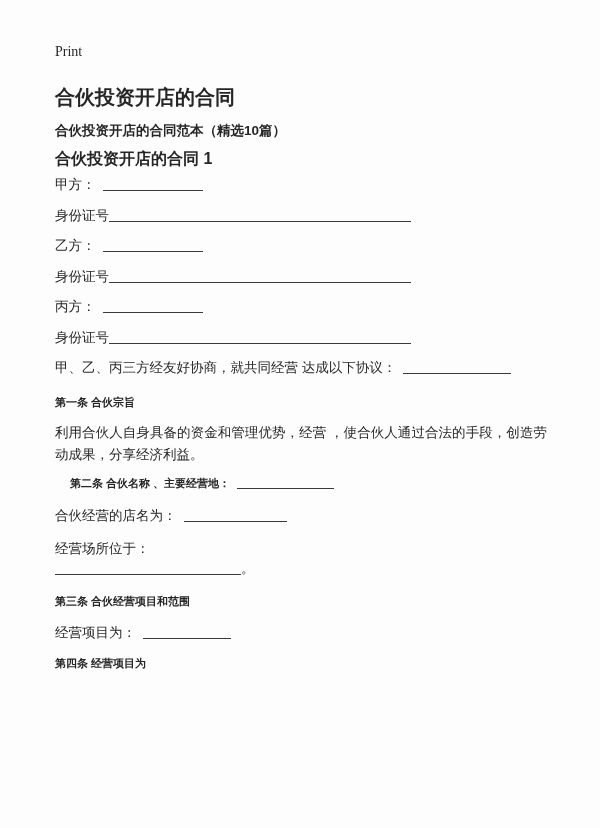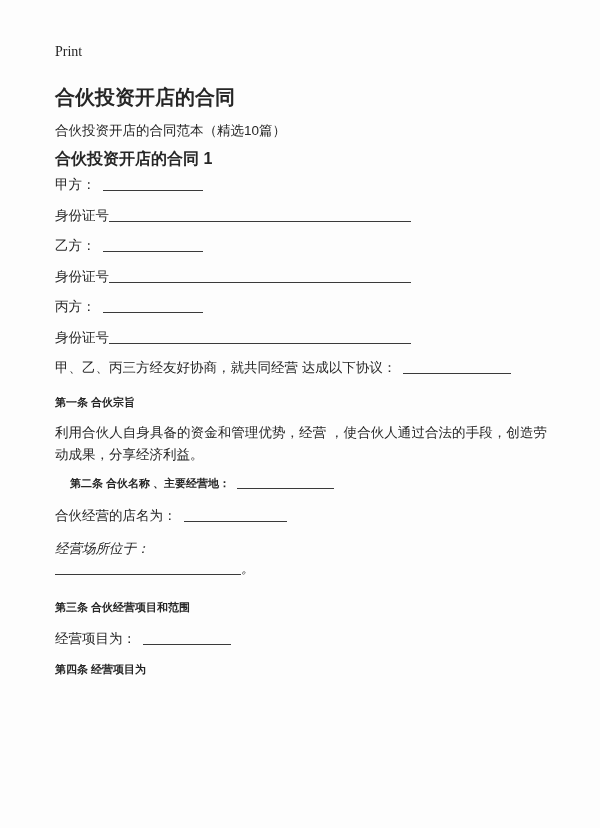--- a/index.html
+++ b/index.html
@@ -29,20 +29,21 @@
   .doc-title {
     font-size: 20px;
     font-weight: bold;
     text-align: left;
     line-height: 24px;
     margin: 26px 0 14px 0;
   }
   .subtitle {
     line-height: 15px;
     margin: 0 0 12px 0;
+    font-weight: bold;
   }
   .para {
     text-align: justify;
     line-height: 21.5px;
     margin: 0 0 13px 0;
   }
   .sec-heading {
     font-weight: bold;
     font-size: 16px;
     line-height: 17px;
@@ -68,21 +69,21 @@
   }
   .gap { margin-left: 7px; }
   .w-party { width: 100px; }
   .w-id    { width: 302px; }
   .w-agree { width: 108px; }
   .w-c2    { width: 97px;  }
   .w-shop  { width: 103px; }
   .w-loc1  { width: 374px; }
   .w-loc2  { width: 186px; }
   .w-proj  { width: 88px;  }
-  .loc-block { margin: 0 0 19px 0; font-style: italic; }
+  .loc-block { margin: 0 0 13px 0; }
   .loc-line { line-height: 20.5px; white-space: nowrap; }
   .clause2-row { margin: 0 0 16px 15px; }
 </style>
 </head>
 <body>
 
 <div class="page">
 
   <span class="print-link">Print</span>
 

